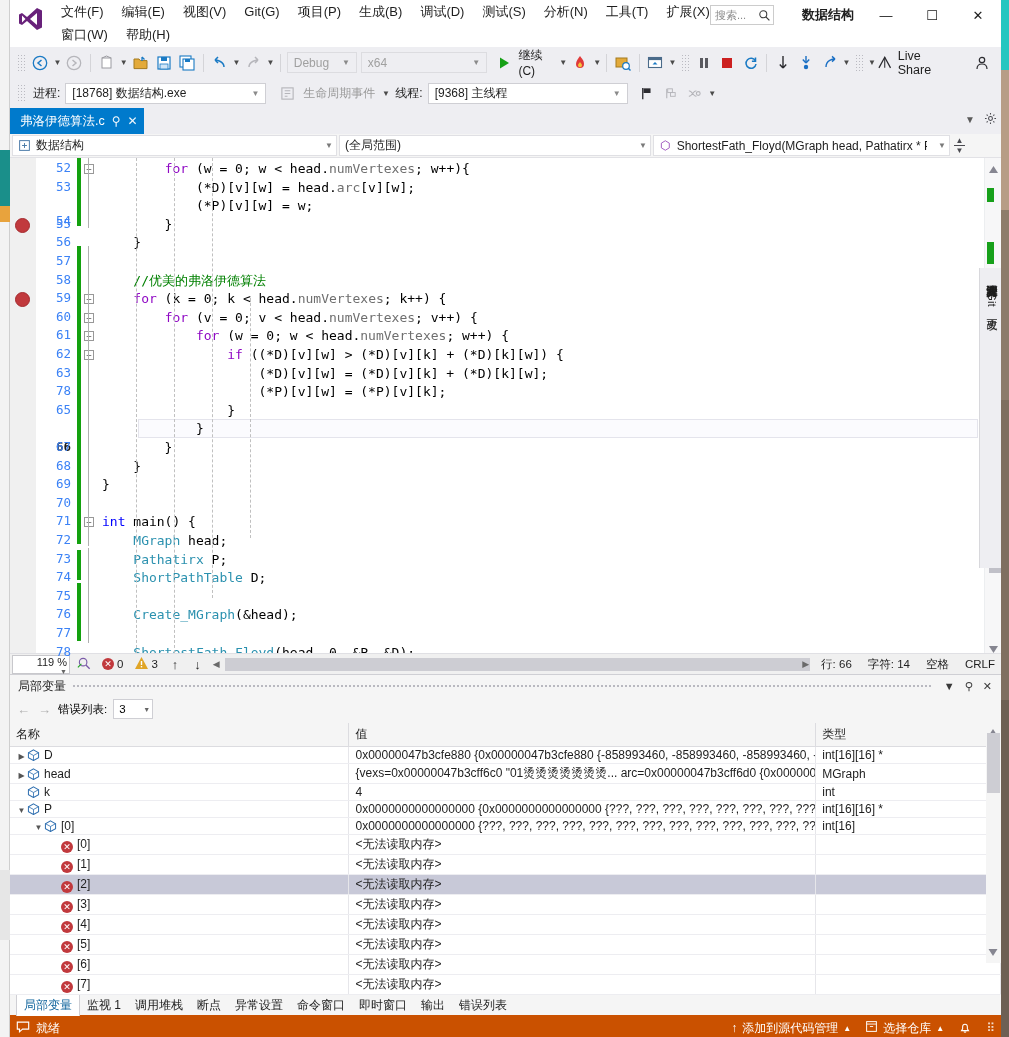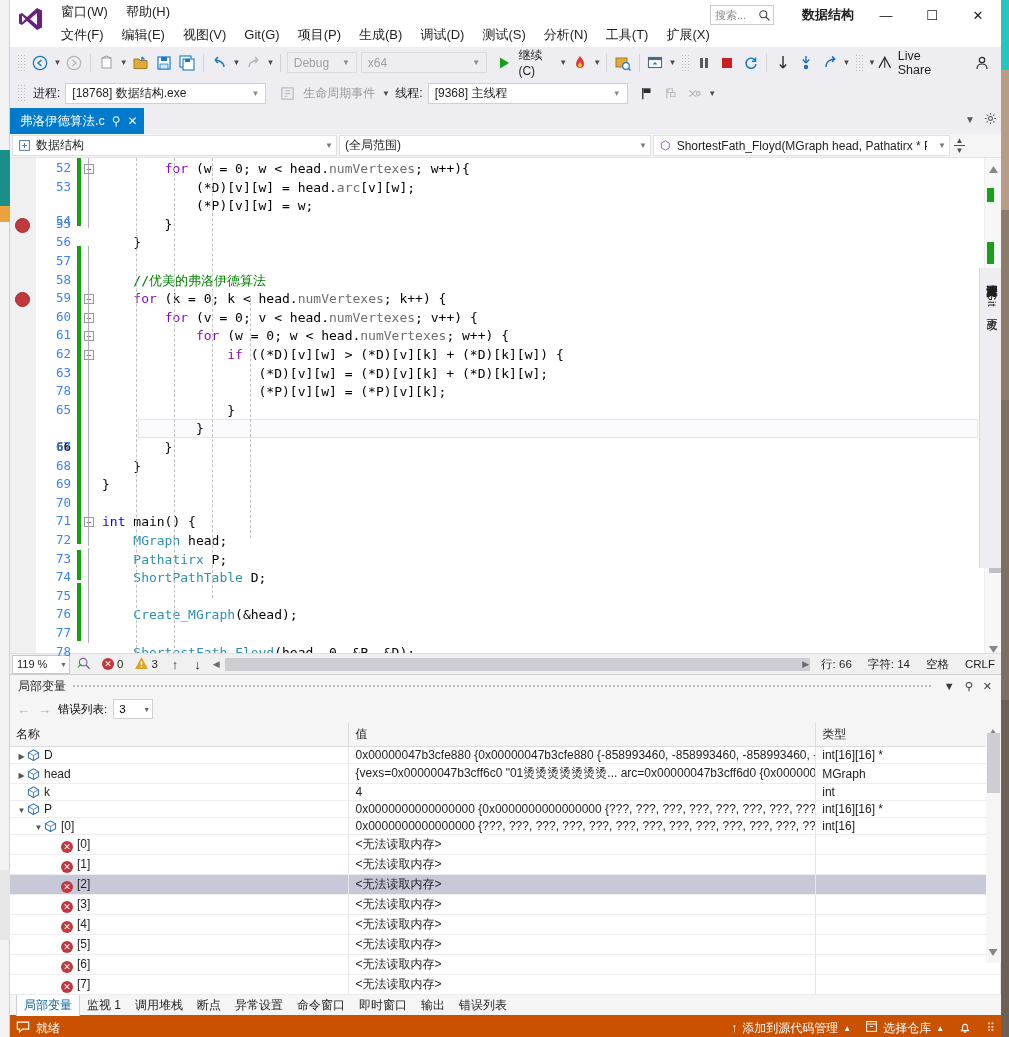--- a/index.html
+++ b/index.html
@@ -147,21 +147,21 @@
     position:absolute; right:0; top:110px; width:22px; height:300px;
     background:#eeeef2; border-left:1px solid #d8d8dc;
   }
   .sidetab {
     writing-mode:vertical-rl; text-orientation:mixed;
     font-size:11.5px; color:#1e1e1e; padding:8px 4px; white-space:nowrap;
   }
 
   
   .estatus { height:21px; background:#f0f0f0; display:flex; align-items:center; gap:4px; font-size:11.5px; color:#1e1e1e; border-top:1px solid #e0e0e4;}
-  .zoombox { width:58px; height:19px; border:1px solid #c8c8cc; background:#fff; display:flex; align-items:center; padding:0 2px 0 4px; font-size:11px; margin-left:2px;}
+  .zoombox { width:58px; height:19px; border:1px solid #c8c8cc; background:#fff; display:flex; align-items:flex-end; padding:0 2px 0 4px; font-size:11px; margin-left:2px;flex-direction:column;}
   .zoombox .arrow{ margin-left:auto; color:#666; font-size:7px;}
   .errpill { display:flex; align-items:center; gap:3px; margin-left:4px;}
   .circ-x { width:12px;height:12px;border-radius:50%;background:#c1393d;color:#fff;font-size:9px;line-height:12px;text-align:center;font-weight:bold;}
   .hscroll { flex:1; height:15px; background:#f0f0f0; position:relative; margin:0 2px;}
   .hthumb { position:absolute; left:12px; top:1px; height:13px; width:585px; background:#cdcdd3;}
   .hsarrow { position:absolute; top:2px; color:#6a6a6a; font-size:9px;}
   .st-item { padding:0 6px; white-space:nowrap;}
 
   
   .locals { background:#f5f5f5; border-top:1px solid #cfcfd4; }
@@ -218,36 +218,36 @@
 
   <div class="menubar">
     <div class="vs-logo">
       <svg width="26" height="26" viewBox="0 0 26 26">
         <path d="M19 2 L24 4.5 L24 21.5 L19 24 L9 15 L4 19 L1 17.5 L1 8.5 L4 7 L9 11 Z" fill="#68217a"></path>
         <path d="M19 7 L19 19 L12 13 Z" fill="#fff"></path>
         <path d="M4 9.5 L4 16.5 L7.5 13 Z" fill="#fff"></path>
       </svg>
     </div>
     <div class="menu-items">
-      <div class="menu-row">
-        <div class="menu-item">窗口(W)</div>
-        <div class="menu-item">帮助(H)</div>
-      </div>
       <div class="menu-row">
         <div class="menu-item">文件(F)</div>
         <div class="menu-item">编辑(E)</div>
         <div class="menu-item">视图(V)</div>
         <div class="menu-item">Git(G)</div>
         <div class="menu-item">项目(P)</div>
         <div class="menu-item">生成(B)</div>
         <div class="menu-item">调试(D)</div>
         <div class="menu-item">测试(S)</div>
         <div class="menu-item">分析(N)</div>
         <div class="menu-item">工具(T)</div>
         <div class="menu-item">扩展(X)</div>
+      </div>
+      <div class="menu-row">
+        <div class="menu-item">窗口(W)</div>
+        <div class="menu-item">帮助(H)</div>
       </div>
     </div>
 
     <div class="search-box">
       <div class="ph">搜索...</div>
       <svg class="mag" viewBox="0 0 16 16">
         <circle cx="6.5" cy="6.5" r="4.3" fill="none" stroke="#3a3a3a" stroke-width="1.3"></circle>
         <line x1="9.7" y1="9.7" x2="14" y2="14" stroke="#3a3a3a" stroke-width="1.5"></line>
       </svg>
     </div>

